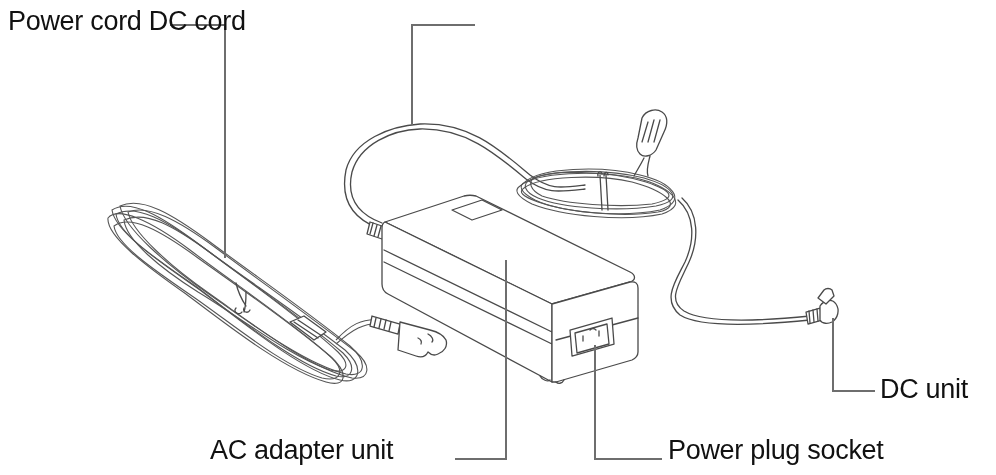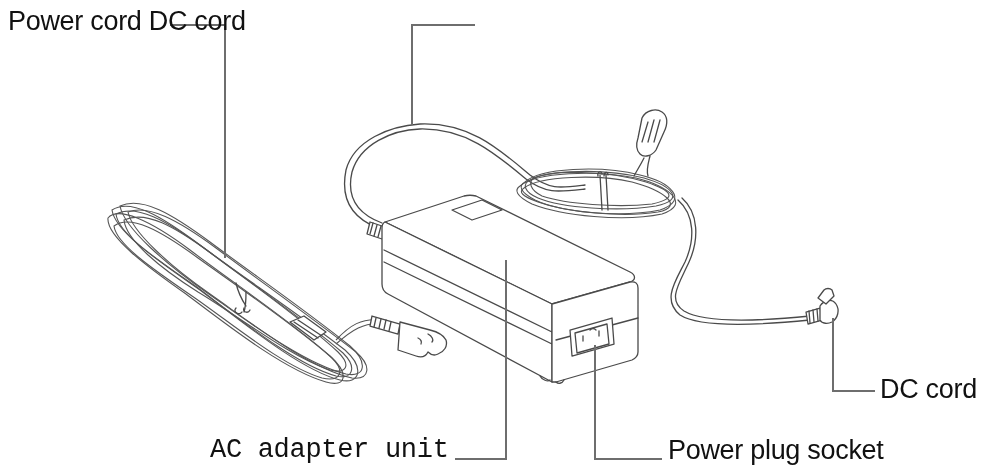--- a/index.html
+++ b/index.html
@@ -1,20 +1,20 @@
 <!DOCTYPE html>
 <html><head>
   <meta charset="utf-8">
   <style>
     html, body { margin: 0; padding: 0; background: #ffffff; }
     body { width: 996px; height: 475px; position: relative; overflow: hidden; font-family: "Liberation Sans", "DejaVu Sans", sans-serif; }
     .canvas { position: absolute; left: 0; top: 0; width: 848px; height: 475px; }
     .label { position: absolute; color: #111111; font-size: 27px; line-height: 1; white-space: nowrap; letter-spacing: -0.3px; }
     #lbl-top { left: 8px; top: 8px; }
-    #lbl-ac { left: 210px; top: 437px; font-family: Liberation Mono, monospace; }
+    #lbl-ac { left: 210px; top: 437px; }
     #lbl-socket { left: 668px; top: 437px; }
     #lbl-dcplug { left: 880px; top: 376px; }
   </style>
 </head>
 <body>
 
 <div class="canvas">
   <svg width="996" height="475" viewBox="0 0 996 475" xmlns="http://www.w3.org/2000/svg">
     <defs>
       <style>
@@ -115,14 +115,14 @@
 
       <polyline class="leader" points="595,345 595,459 662,459"></polyline>
 
       <polyline class="leader" points="833,318 833,391 875,391"></polyline>
     </g>
   </svg>
 
   <div class="label" id="lbl-top">Power cord DC cord</div>
   <div class="label" id="lbl-ac">AC adapter unit</div>
   <div class="label" id="lbl-socket">Power plug socket</div>
-  <div class="label" id="lbl-dcplug">DC cord</div>
+  <div class="label" id="lbl-dcplug">DC unit</div>
 </div>
 
 </body></html>

